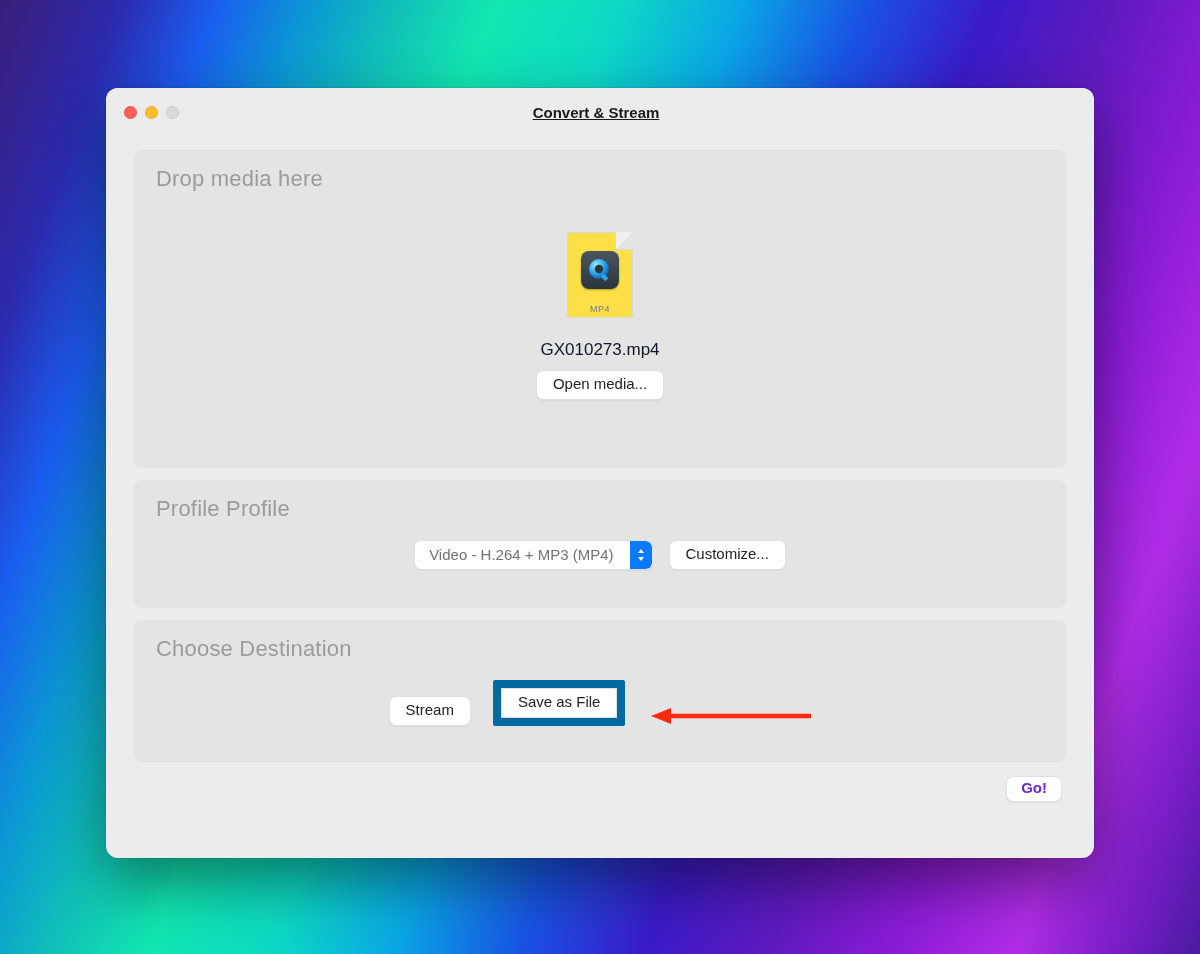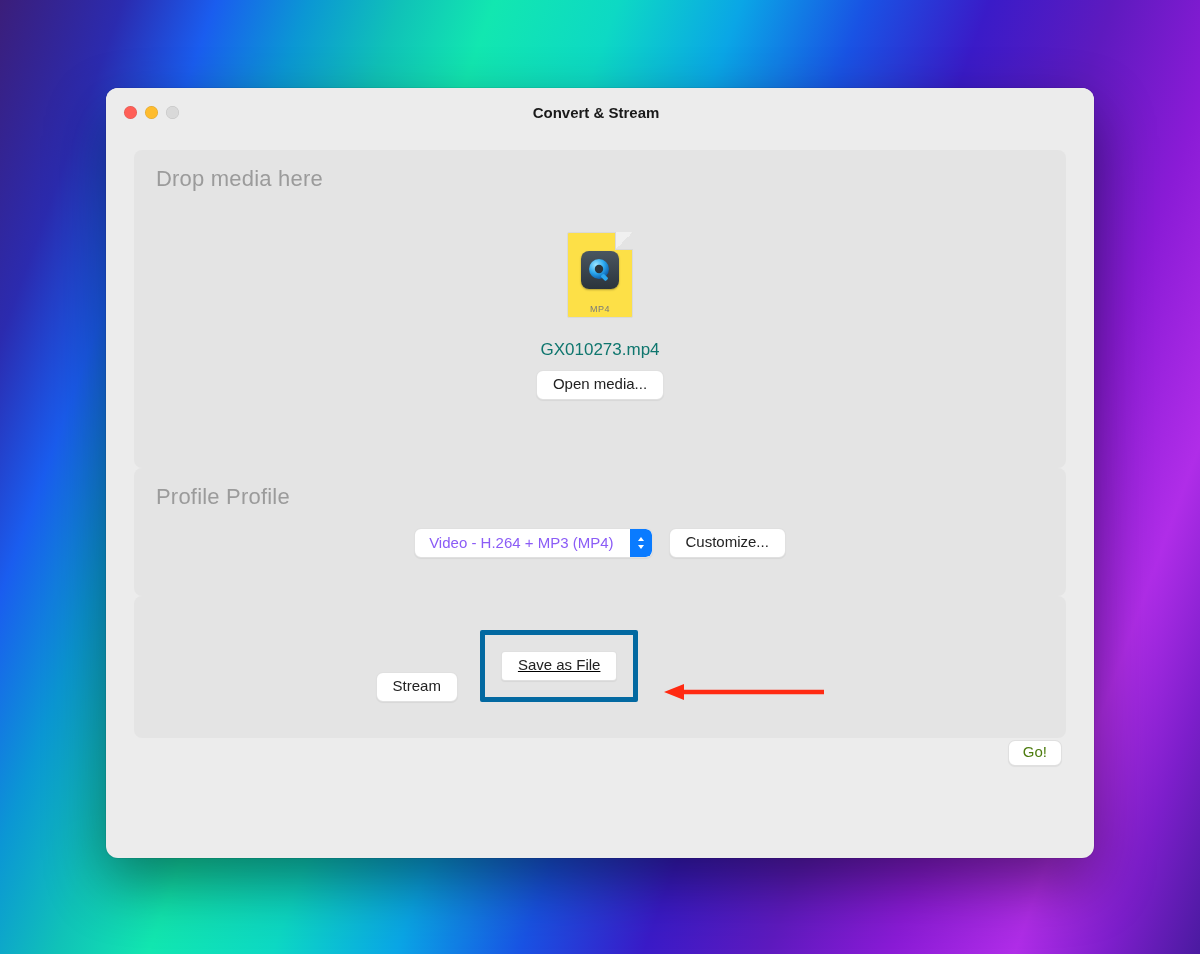--- a/index.html
+++ b/index.html
@@ -69,26 +69,28 @@
     .tl.yellow { background:#febc2e; box-shadow: inset 0 0 0 0.5px rgba(0,0,0,0.15);}
     .tl.gray { background:#d9d9d9; box-shadow: inset 0 0 0 0.5px rgba(0,0,0,0.12);}
     .title {
       position: absolute;
       left: 0; right: 8px;
       text-align: center;
       font-size: 15px;
       font-weight: 600;
       color: #1a1a1a;
       pointer-events: none;
+      text-decoration: underline;
     }
     .body {
       flex: 1;
       padding: 14px 28px 18px 28px;
       display: flex;
       flex-direction: column;
+      gap: 12px;
     }
     .section {
       background: #e4e4e4;
       border-radius: 8px;
       padding: 16px 22px 22px 22px;
       position: relative;
     }
     .section-heading {
       font-size: 22px;
       color: #9b9b9b;
@@ -139,37 +141,37 @@
     .qt-badge svg { display:block; }
     .file-ext {
       position:absolute;
       bottom:3px;
       font-size:9px;
       color:#7a7a7a;
       letter-spacing:0.5px;
     }
     .filename {
       font-size: 17px;
-      color: #0f766e;
+      color: #0f172a;
       margin-top: 12px;
     }
     .mac-button {
       background: #ffffff;
       border: 0.5px solid rgba(0,0,0,0.12);
       border-radius: 7px;
       padding: 5px 16px 6px;
       font-size: 15px;
       color: #222;
       box-shadow: 0 1px 1px rgba(0,0,0,0.06);
       cursor: default;
       line-height: 1.1;
       white-space: nowrap;
     }
     .mac-button.small { padding: 3px 14px 4px; font-size:15px;}
-    .mac-button.disabled { color:#4d7c0f; }
+    .mac-button.disabled { color:#6d28d9;font-weight:bold; }
     .open-media-wrap{ margin-top: 0;}
     .profile-section {
       height: 128px;
     }
     .profile-row {
       display:flex;
       gap: 16px;
       align-items:center;
       justify-content:center;
       margin-top: 18px;
@@ -180,46 +182,45 @@
       background:#ffffff;
       border:0.5px solid rgba(0,0,0,0.12);
       border-radius:7px;
       box-shadow: 0 1px 1px rgba(0,0,0,0.06);
       overflow:hidden;
       height: 30px;
     }
     .mac-select .sel-label{
       padding: 5px 16px 6px 14px;
       font-size:15px;
-      color:#8b5cf6;
+      color:#737373;
       display:flex;align-items:center;
     }
     .mac-select .sel-arrows{
       width:22px;
       background:#0a7bff;
       display:flex;align-items:center;justify-content:center;
       border-top-right-radius:6px;
       border-bottom-right-radius:6px;
     }
     .dest-section{
       height: 142px;
     }
     .dest-row{
       display:flex;
       gap:22px;
       align-items:flex-end;
       justify-content:center;
       margin-top:18px;
     }
     .annot-box{
-      border: 5px solid #0369a1;
+      border: 8px solid #0369a1;
       border-radius:2px;
-      padding: 16px;
-      display:flex;
-      text-decoration:underline;
+      padding: 0;
+      display:flex;
     }
     .annot-box .mac-button{
       border-radius:4px;
       margin:0;
     }
     .arrow-annot{
       display:flex;
       align-items:center;
       margin-left: 4px;
     }
@@ -284,20 +285,21 @@
                 <path d="M5 2 L8 6 L2 6 Z" fill="#ffffff"></path>
                 <path d="M5 14 L2 10 L8 10 Z" fill="#ffffff"></path>
               </svg>
             </div>
           </div>
           <button class="mac-button">Customize...</button>
         </div>
       </div>
 
       <div class="section dest-section">
+        <div class="section-heading">Choose Destination</div>
         <div class="dest-row">
           <button class="mac-button">Stream</button>
 
           <div class="annot-box">
             <button class="mac-button">Save as File</button>
           </div>
 
           <div class="arrow-annot">
             <svg width="160" height="20" viewBox="0 0 160 20">
               <line x1="18" y1="10" x2="160" y2="10" stroke="#ff2a12" stroke-width="4.5"></line>

